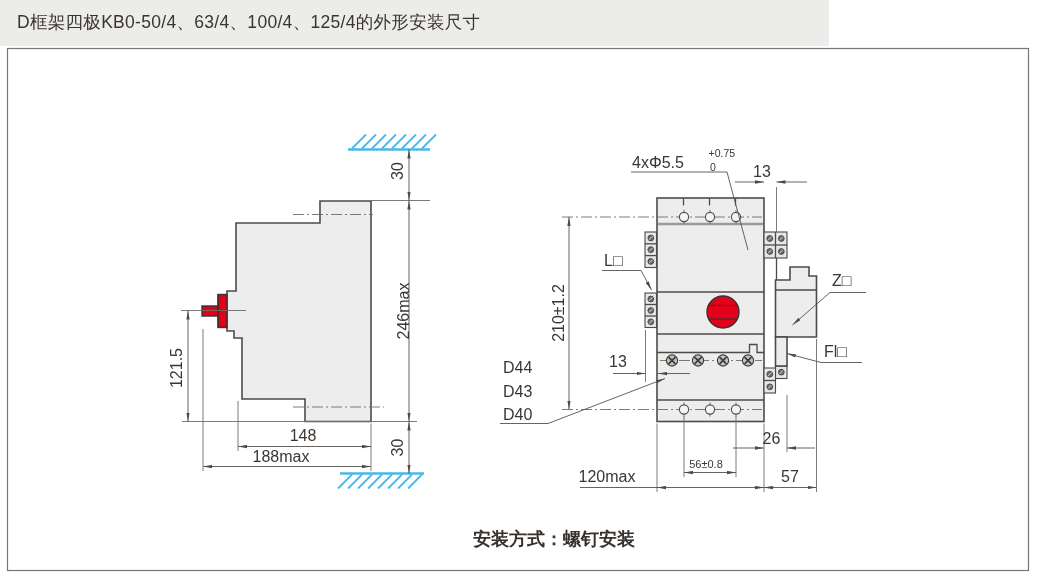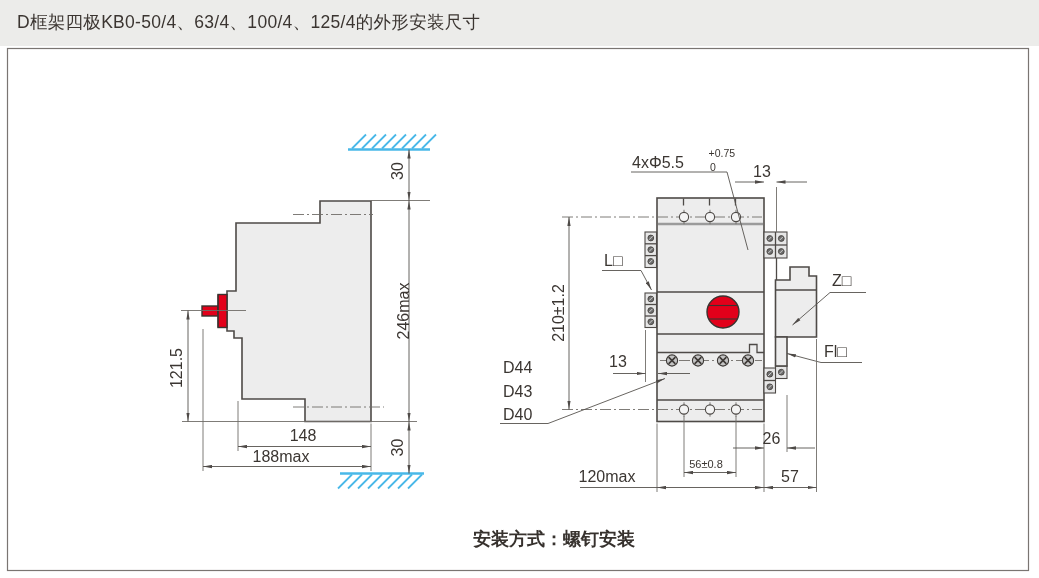--- a/index.html
+++ b/index.html
@@ -1,18 +1,18 @@
 <!DOCTYPE html>
 <html><head>
 <meta charset="utf-8">
 <style>
   html,body{margin:0;padding:0;background:#ffffff;}
   .page{position:relative;width:1039px;height:578px;background:#fff;overflow:hidden;
         font-family:"Liberation Sans","DejaVu Sans",sans-serif;}
-  .titlebar{position:absolute;left:0;top:0;width:1039px;height:46px;background:#ececea;}
+  .titlebar{position:absolute;left:0;top:0;width:829px;height:46px;background:#ececea;}
   .titlebar span{display:block;padding-left:17px;line-height:45px;font-size:17.5px;
                  font-weight:500;color:#3b3531;letter-spacing:0.3px;}
   svg{position:absolute;left:0;top:0;}
   .outline{fill:#ededed;stroke:#4e4a47;stroke-width:1.6;stroke-linejoin:miter;}
   .blk{fill:#e7e7e7;stroke:#4e4a47;stroke-width:1.1;}
   .iline{fill:none;stroke:#4e4a47;stroke-width:1.3;}
   .thin{fill:none;stroke:#716d69;stroke-width:0.9;}
   .dim{fill:none;stroke:#56524e;stroke-width:0.9;}
   .dashdot{fill:none;stroke:#716d69;stroke-width:0.9;stroke-dasharray:11 3 2 3;}
   .hatchline{stroke:#49b8e8;stroke-width:2.4;fill:none;}

